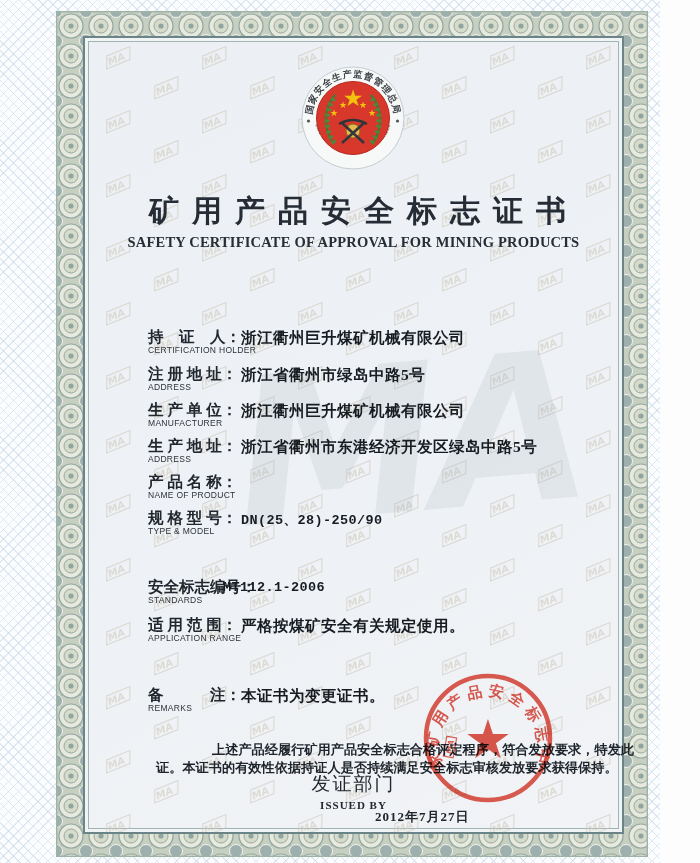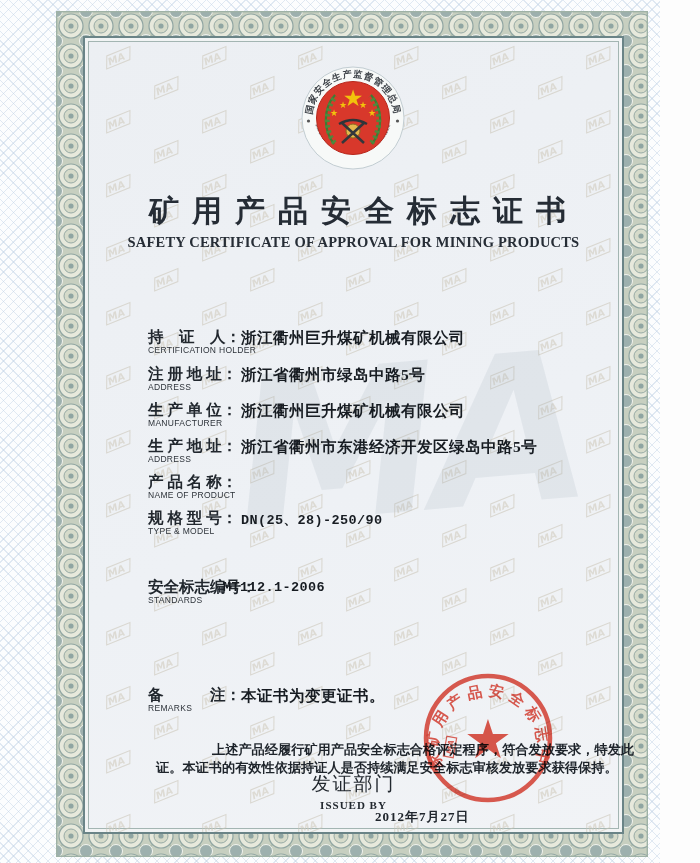--- a/index.html
+++ b/index.html
@@ -157,20 +157,25 @@
       <span class="lab">规 格 型 号：</span>
       <span class="en">TYPE &amp; MODEL</span>
       <span class="val mono">DN(25、28)-250/90</span>
     </div>
 
     <div class="row" style="top:539px">
       <span class="lab">安全标志编号：</span>
       <span class="en">STANDARDS</span>
       <span class="val mono" style="left:75px">MT112.1-2006</span>
     </div>
+    <div class="row" style="top:577px">
+      <span class="lab">适 用 范 围：</span>
+      <span class="en">APPLICATION RANGE</span>
+      <span class="val">严格按煤矿安全有关规定使用。</span>
+    </div>
     <div class="row" style="top:647px">
       <span class="lab">备　　　注：</span>
       <span class="en">REMARKS</span>
       <span class="val">本证书为变更证书。</span>
     </div>
 
     <p class="statement">
       <span class="l1">上述产品经履行矿用产品安全标志合格评定程序，符合发放要求，特发此</span>
       <span class="l2">证。本证书的有效性依据持证人是否持续满足安全标志审核发放要求获得保持。</span>
     </p>

